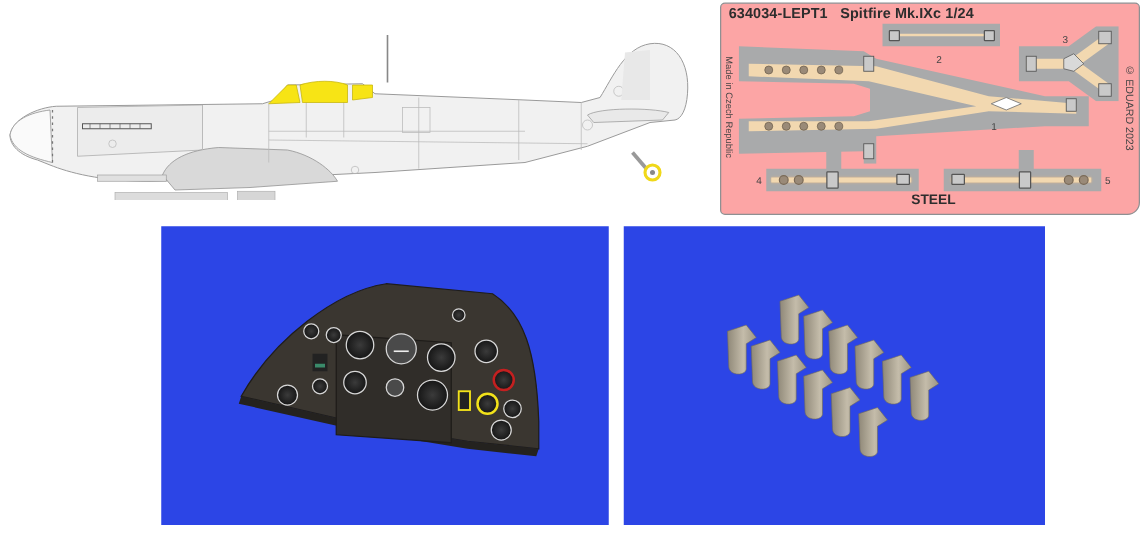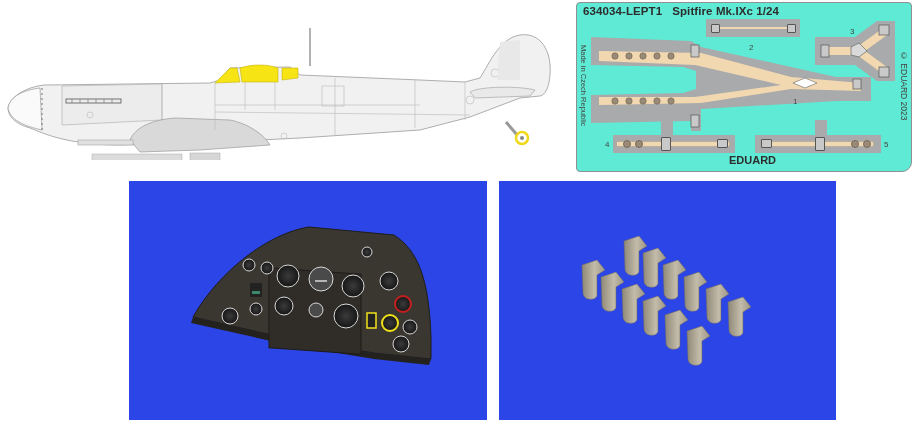--- a/index.html
+++ b/index.html
@@ -1,19 +1,19 @@
 <!DOCTYPE html>
 <html><head>
 <meta charset="utf-8">
 <style>
   html, body { margin:0; padding:0; background:#ffffff; }
   body { width:914px; height:428px; position:relative; overflow:hidden; font-family:"Liberation Sans", sans-serif; }
   .abs { position:absolute; }
   .panel { position:absolute; background:#2c45e6; overflow:hidden; }
-  .pe-sheet { position:absolute; left:576px; top:2px; width:334px; height:168px; background:#5eead4; border:1px solid #8e9092; border-radius:4px 4px 10px 4px; overflow:hidden; }
+  .pe-sheet { position:absolute; left:576px; top:2px; width:334px; height:168px; background:#fca5a5; border:1px solid #8e9092; border-radius:4px 4px 10px 4px; overflow:hidden; }
   .pe-title { position:absolute; left:6px; top:2px; font-weight:bold; font-size:11.5px; color:#2d2d2d; letter-spacing:0.1px; white-space:nowrap; }
   .pe-title span { margin-left:10px; }
   .pe-vert-left { position:absolute; left:2px; top:42px; font-size:7.5px; color:#444; writing-mode:vertical-rl; white-space:nowrap; }
   .pe-vert-right { position:absolute; right:2px; top:48px; font-size:8.5px; color:#444; writing-mode:vertical-rl; white-space:nowrap; }
   .pe-steel { position:absolute; left:152px; top:151px; font-size:11px; font-weight:bold; color:#2d2d2d; }
   .pe-num { position:absolute; font-size:8px; color:#444; }
   .fret { position:absolute; background:#a9aaab; }
   .strap { position:absolute; background:#f2d8b0; box-shadow:0 0 2px #e0b888; }
   .hole { position:absolute; width:6px; height:6px; border-radius:50%; background:#9a8a78; border:1px solid #7a6a58; }
   .buckle { position:absolute; background:#c9c9c9; border:1px solid #555; border-radius:1px; }
@@ -135,21 +135,21 @@
 
   <div class="fret" style="left:178px;top:132px;width:126px;height:18px;"></div>
   <div class="fret" style="left:238px;top:117px;width:12px;height:16px;"></div>
   <div class="strap" style="left:184px;top:139px;width:112px;height:4px;"></div>
   <div class="hole" style="left:274px;top:137px;"></div>
     <div class="hole" style="left:286px;top:137px;"></div>
   <div class="buckle" style="left:238px;top:134px;width:8px;height:12px;"></div>
   <div class="buckle" style="left:184px;top:136px;width:9px;height:7px;"></div>
   <div class="pe-num" style="left:307px;top:137px;">5</div>
 
-  <div class="pe-steel">EDUARD</div>
+  <div class="pe-steel">STEEL</div>
 </div>
 
 <div class="panel" style="left:129px;top:181px;width:358px;height:239px;">
   <svg width="358" height="239">
     <defs>
       <radialGradient id="g" cx="50%" cy="50%" r="50%">
         <stop offset="0%" stop-color="#3b3b3b"></stop>
           <stop offset="100%" stop-color="#161616"></stop>
       </radialGradient>
     </defs>

